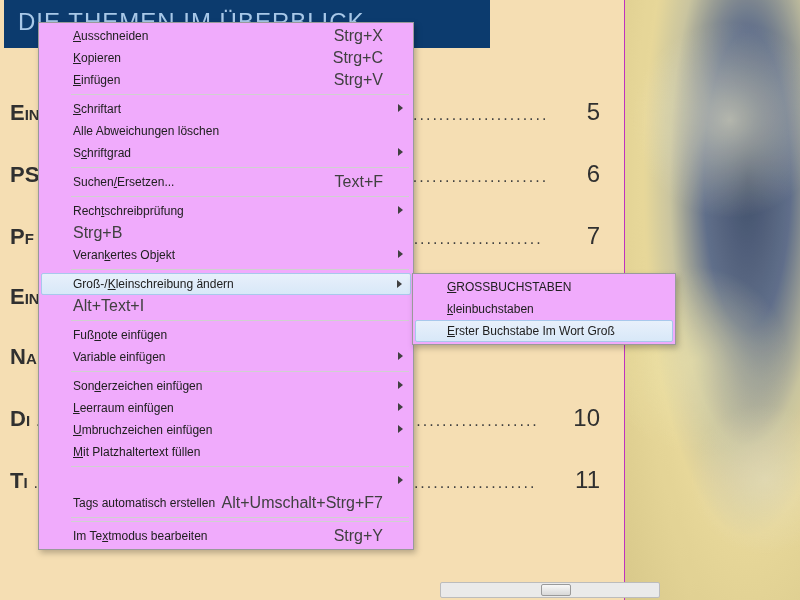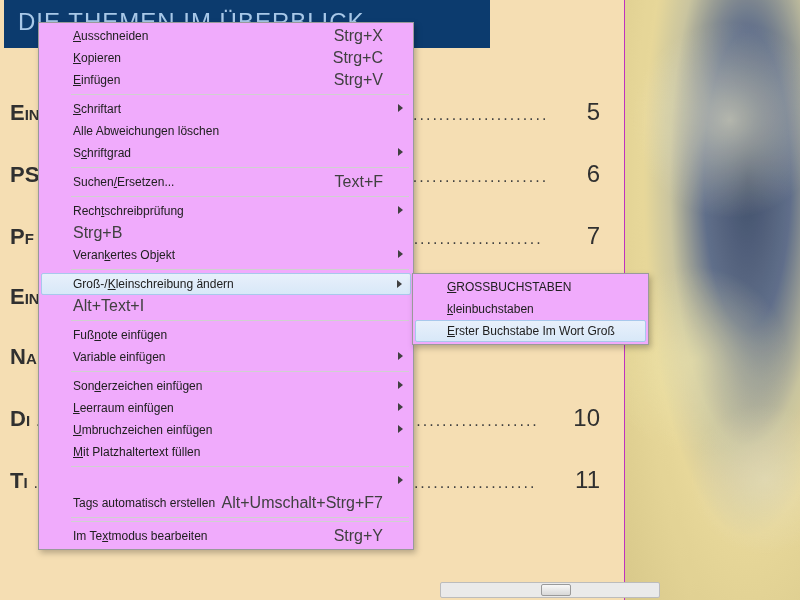--- a/index.html
+++ b/index.html
@@ -98,21 +98,21 @@
     color: #202020;
   }
   .ctx-main {
     top: 22px;
     left: 38px;
     width: 376px;
   }
   .ctx-sub {
     top: 273px;
     left: 412px;
-    width: 237px;
+    width: 264px;
   }
   .mi {
     display: flex;
     align-items: center;
     height: 22px;
     padding: 0 28px 0 32px;
     position: relative;
     cursor: default;
   }
   .mi.hover {

